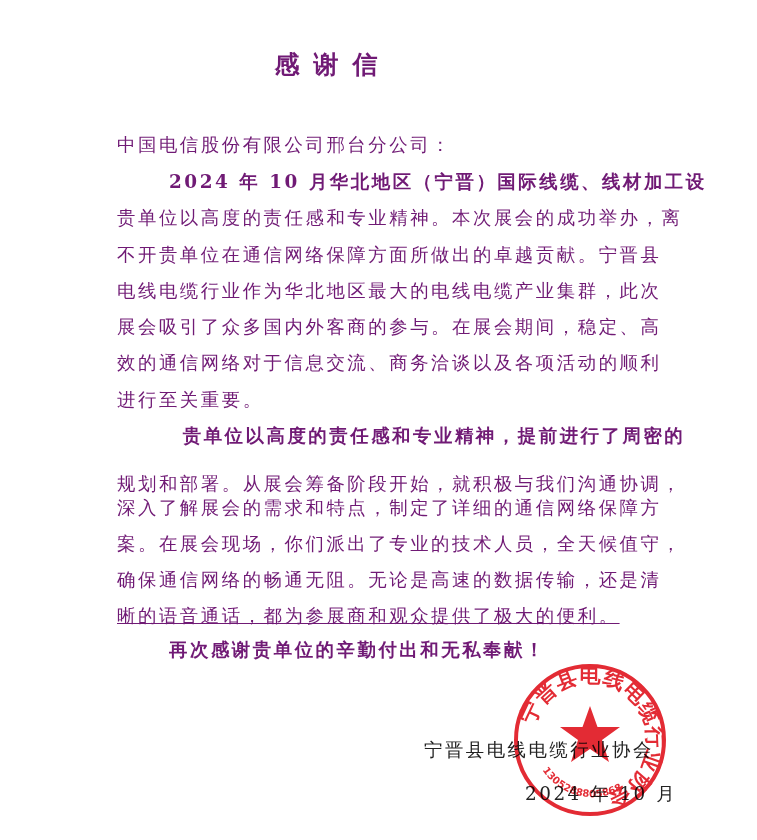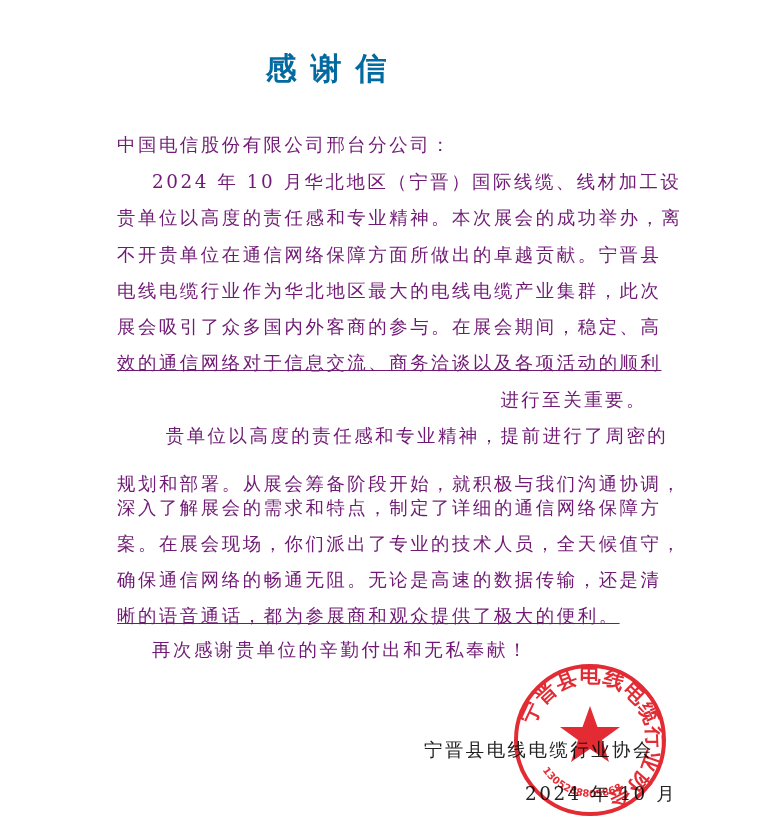--- a/index.html
+++ b/index.html
@@ -1,39 +1,39 @@
 <!DOCTYPE html>
 <html><head>
 <meta charset="utf-8">
 <style>
   html, body { margin:0; padding:0; background:#ffffff; }
   body { width:757px; height:840px; position:relative; overflow:hidden;
          font-family:"DejaVu Serif","Liberation Serif",serif; color:#1a1a1a; }
   .title { position:absolute; left:0; width:666px; top:48px; text-align:center;
-           font-size:31px; font-weight:bold; letter-spacing:14px; color:#0369a1; }
+           font-size:25px; font-weight:bold; letter-spacing:14px; color:#701a75; }
   .line { position:absolute; left:117px; width:530px; font-size:18.4px; line-height:24px;
           white-space:nowrap; letter-spacing:2.55px; color:#701a75; }
-  .indent { left:152px; }
+  .indent { left:169px;font-weight:bold; }
   .sig { position:absolute; font-size:18.4px; letter-spacing:2.5px; color:#222; white-space:nowrap; }
   .stamp { position:absolute; left:512px; top:662px; width:156px; height:156px; }
 </style>
 </head>
 <body>
 
 <div class="title">感谢信</div>
 
 <div class="line" style="top:133px;">中国电信股份有限公司邢台分公司：</div>
 
 <div class="line indent" style="top:170px;">2024 年 10 月华北地区（宁晋）国际线缆、线材加工设</div>
 <div class="line" style="top:206px;">贵单位以高度的责任感和专业精神。本次展会的成功举办，离</div>
 <div class="line" style="top:243px;text-align:center;">不开贵单位在通信网络保障方面所做出的卓越贡献。宁晋县</div>
 <div class="line" style="top:279px;">电线电缆行业作为华北地区最大的电线电缆产业集群，此次</div>
 <div class="line" style="top:315px;">展会吸引了众多国内外客商的参与。在展会期间，稳定、高</div>
-<div class="line" style="top:351px;text-decoration:underline;">效的通信网络对于信息交流、商务洽谈以及各项活动的顺利</div>
-<div class="line" style="top:388px;text-align:right;">进行至关重要。</div>
+<div class="line" style="top:351px;">效的通信网络对于信息交流、商务洽谈以及各项活动的顺利</div>
+<div class="line" style="top:388px;">进行至关重要。</div>
 
 <div class="line indent" style="top:424px;text-align:center;">贵单位以高度的责任感和专业精神，提前进行了周密的</div>
 <div class="line" style="top:460px;margin-top:12px;">规划和部署。从展会筹备阶段开始，就积极与我们沟通协调，</div>
 <div class="line" style="top:496px;">深入了解展会的需求和特点，制定了详细的通信网络保障方</div>
 <div class="line" style="top:532px;">案。在展会现场，你们派出了专业的技术人员，全天候值守，</div>
 <div class="line" style="top:568px;text-align:right;">确保通信网络的畅通无阻。无论是高速的数据传输，还是清</div>
 <div class="line" style="top:604px;text-decoration:underline;">晰的语音通话，都为参展商和观众提供了极大的便利。</div>
 
 <div class="line indent" style="top:638px;">再次感谢贵单位的辛勤付出和无私奉献！</div>
 

